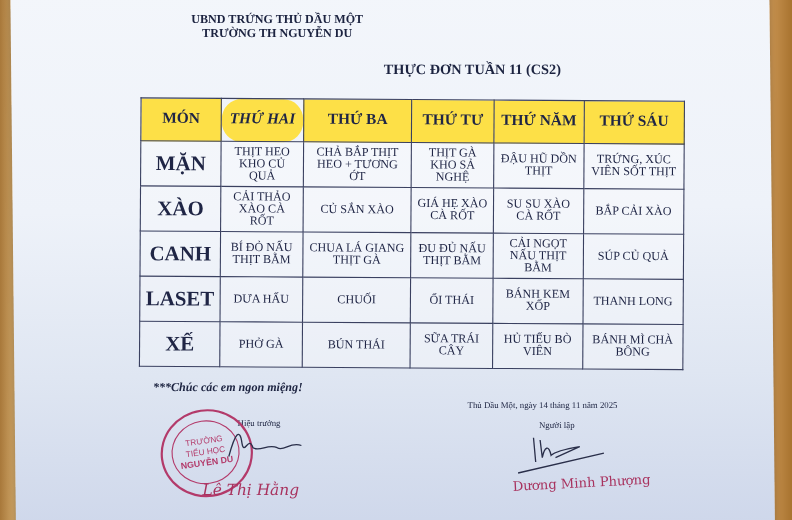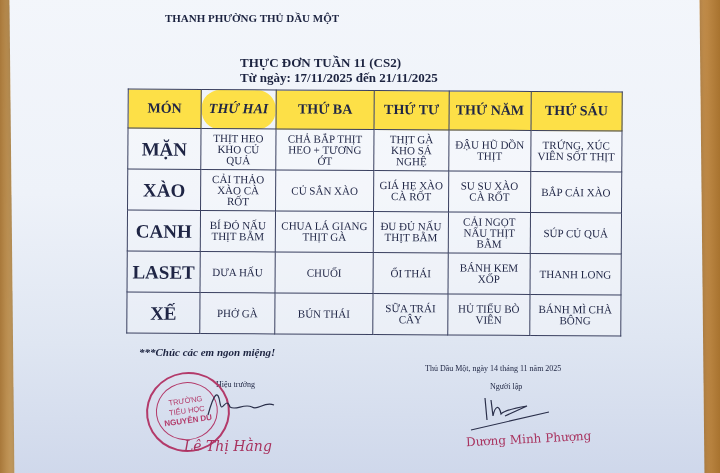--- a/index.html
+++ b/index.html
@@ -21,21 +21,21 @@
     background: linear-gradient(180deg, #f3f6fb 0%, #eef2f9 40%, #dfe6f2 70%, #cdd6ea 100%);
     transform: rotate(-0.6deg);
     box-shadow: 0 0 6px rgba(0,0,0,0.25);
   }
   .header-block {
     position: absolute; left: 152px; top: 12px; width: 200px;
     text-align: center; color: #1c2340; font-weight: bold; font-size: 11px; line-height: 13px;
   }
   .title-block {
     position: absolute; left: 240px; top: 55px; width: 270px;
-    text-align: left; color: #1c2340; font-weight: bold;
+    text-align: right; color: #1c2340; font-weight: bold;
   }
   .title-block .t1 { font-size: 13px; line-height: 15px; }
   .title-block .t2 { font-size: 13px; line-height: 15px; }
   table.menu {
     position: absolute; left: 127px; top: 90px; width: 495px;
     border-collapse: collapse; color: #1f2545;
     transform: rotate(0.35deg);
   }
   table.menu th, table.menu td {
     border: 1.3px solid #3a4060; text-align: center; vertical-align: middle;
@@ -90,26 +90,26 @@
 </style>
 </head>
 <body>
 
 <div class="wood-left"></div>
 <div class="wood-right"></div>
 
 <div class="paper"></div>
 
 <div class="header-block">
-  <div>THANH PHƯỜNG THỦ DẦU MỘT</div>
+  <div>UBND TRỨNG THỦ DẦU MỘT</div>
+  <div>TRƯỜNG TH NGUYỄN DU</div>
 </div>
 
 <div class="title-block">
   <div class="t1">THỰC ĐƠN TUẦN 11 (CS2)</div>
-  <div class="t2">Từ ngày: 17/11/2025 đến 21/11/2025</div>
 </div>
 
 <table class="menu">
   <thead>
     <tr>
       <th class="day">MÓN</th>
       <th class="italic">THỨ HAI</th>
       <th class="day">THỨ BA</th>
       <th class="day">THỨ TƯ</th>
       <th class="day">THỨ NĂM</th>

